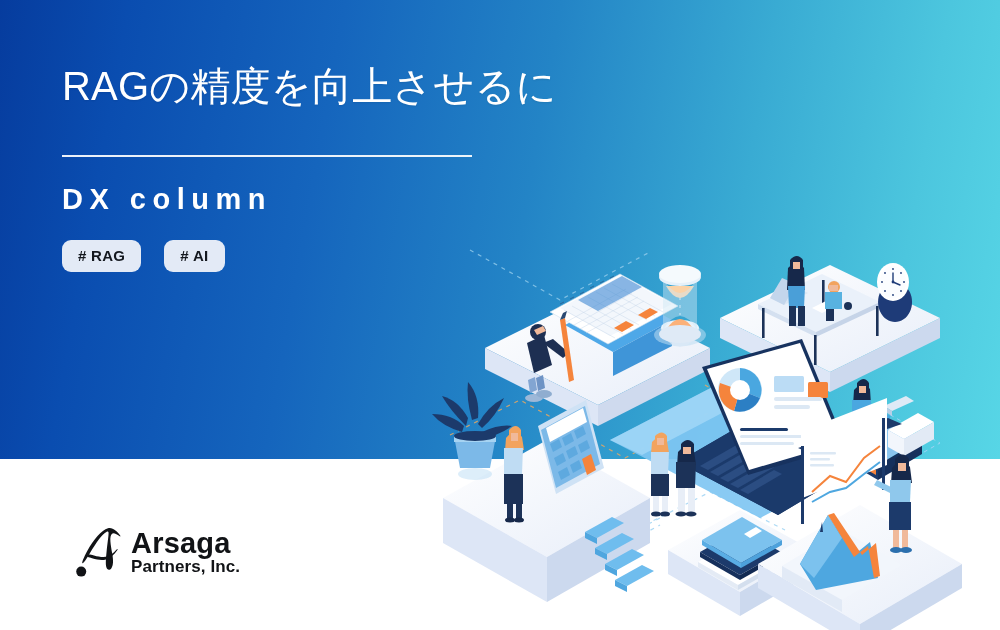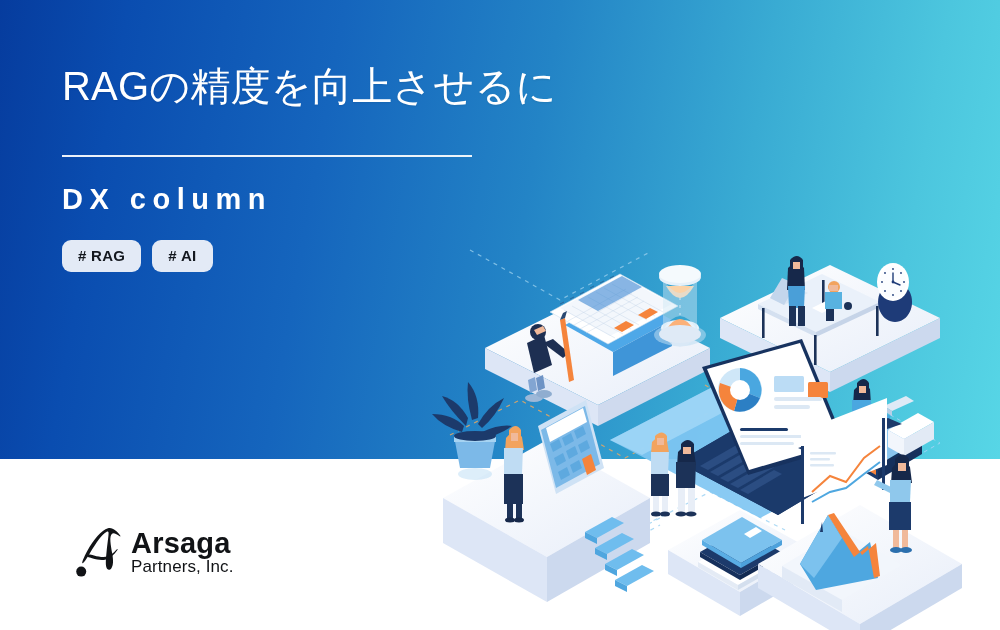--- a/index.html
+++ b/index.html
@@ -67,21 +67,21 @@
     margin-top: 26px;
     color: #ffffff;
     font-size: 29px;
     font-weight: 700;
     letter-spacing: 6.5px;
   }
 
   .tags {
     margin-top: 24px;
     display: flex;
-    gap: 11px;
+    gap: 23px;
   }
   .tag {
     background: #e3eaf6;
     color: #14181f;
     font-size: 15px;
     font-weight: 700;
     border-radius: 9px;
     padding: 8px 16px 9px 16px;
     line-height: 1;
     letter-spacing: .3px;
@@ -102,21 +102,21 @@
   .logo-words { display: flex; flex-direction: column; line-height: 1; }
   .logo-name {
     font-size: 29px;
     font-weight: 700;
     color: #111316;
     letter-spacing: .2px;
   }
   .logo-sub {
     margin-top: 0;
     font-size: 17px;
-    font-weight: 400;
+    font-weight: 700;
     color: #111316;
     letter-spacing: .1px;
   }
 
   
   .illo {
     position: absolute;
     left: 410px;
     top: 230px;
     width: 600px;

